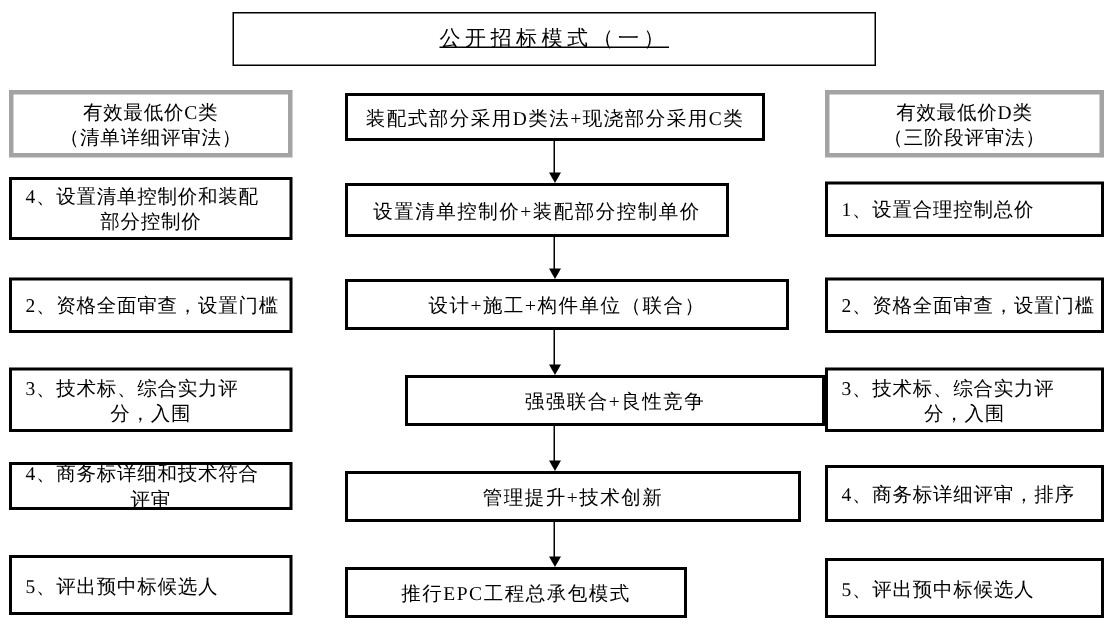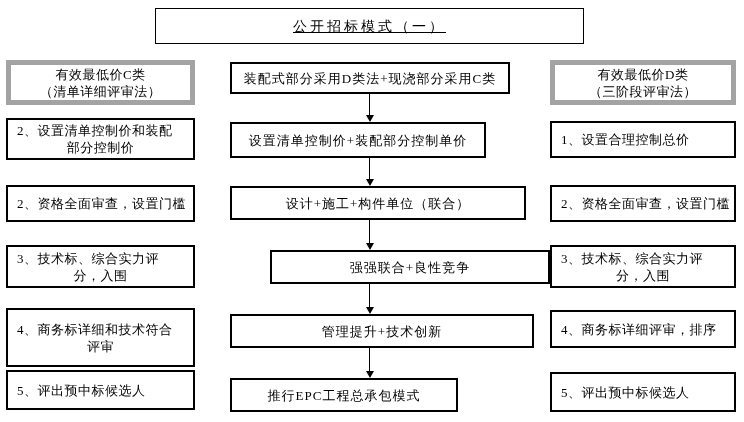--- a/index.html
+++ b/index.html
@@ -20,21 +20,21 @@
   .box {
     position: absolute;
     box-sizing: border-box;
     display: flex;
     flex-direction: column;
     justify-content: center;
     background: #ffffff;
     line-height: 17px;
   }
   .thin  { border: 1px solid #000000; }
-  .sharp { border: 5px solid #a3a3a3; }
+  .sharp { border: 3px solid #a3a3a3; }
   .round { border: 2px solid #000000; border-radius: 0; }
   .center { text-align: center; letter-spacing: 1px; }
   .title-text {
     text-align: center;
     font-size: 14px;
     letter-spacing: 3px;
     text-decoration: underline;
   }
   .line-left {
     text-align: left;
@@ -79,34 +79,34 @@
   <div class="box thin" style="left:155px; top:8px; width:429px; height:36px;">
     <div class="title-text">公开招标模式（一）</div>
   </div>
 
   <div class="box sharp" style="left:6px; top:60px; width:189px; height:45px;">
     <div class="line-center2">有效最低价C类</div>
     <div class="line-center2">（清单详细评审法）</div>
   </div>
 
   <div class="box round" style="left:6px; top:118px; width:189px; height:42px;">
-    <div class="line-left">2、设置清单控制价和装配</div>
+    <div class="line-left">4、设置清单控制价和装配</div>
     <div class="line-center2">部分控制价</div>
   </div>
 
   <div class="box round" style="left:6px; top:185px; width:189px; height:37px;">
     <div class="line-left">2、资格全面审查，设置门槛</div>
   </div>
 
   <div class="box round" style="left:6px; top:245px; width:189px; height:43px;">
     <div class="line-left">3、技术标、综合实力评</div>
     <div class="line-center2">分，入围</div>
   </div>
 
-  <div class="box round" style="left:6px; top:308px; width:189px; height:59px;">
+  <div class="box round" style="left:6px; top:308px; width:189px; height:32px;">
     <div class="line-left">4、商务标详细和技术符合</div>
     <div class="line-center2">评审</div>
   </div>
 
   <div class="box round" style="left:6px; top:370px; width:189px; height:40px;">
     <div class="line-left">5、评出预中标候选人</div>
   </div>
 
   <div class="box round" style="left:230px; top:62px; width:280px; height:32px;">
     <div class="center">装配式部分采用D类法+现浇部分采用C类</div>

